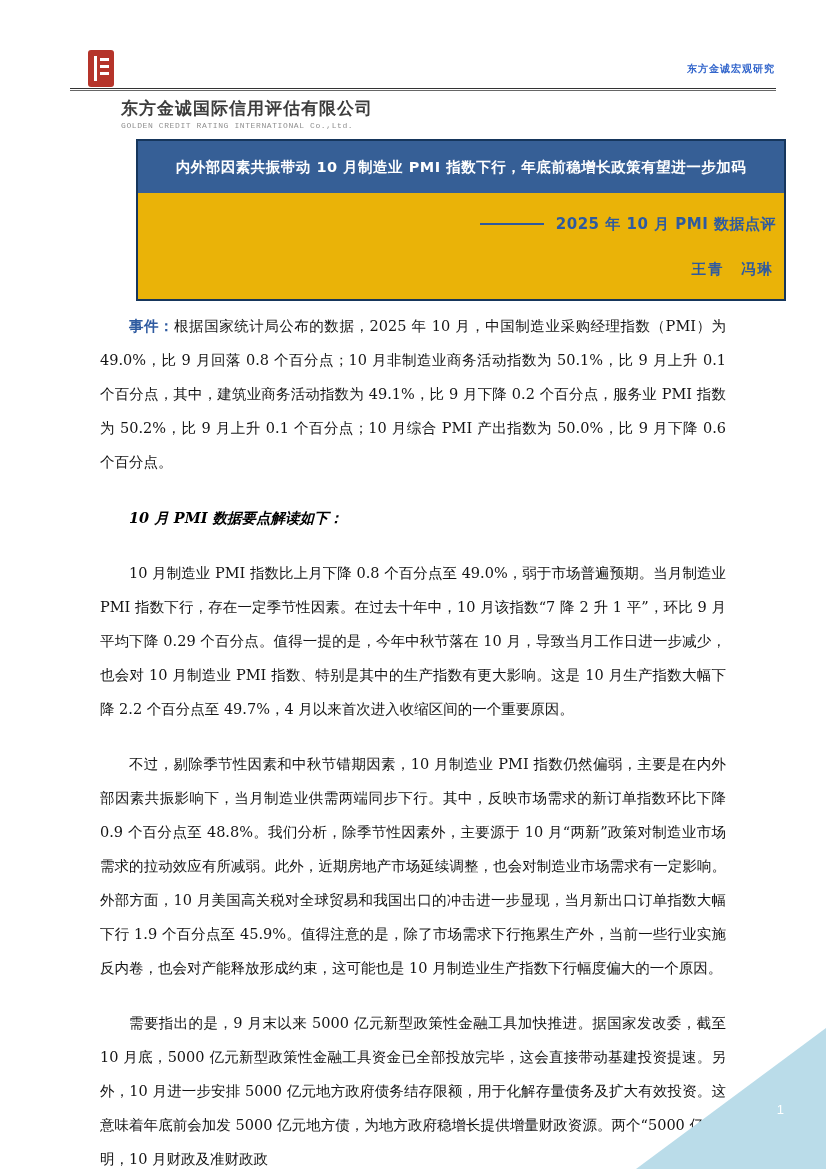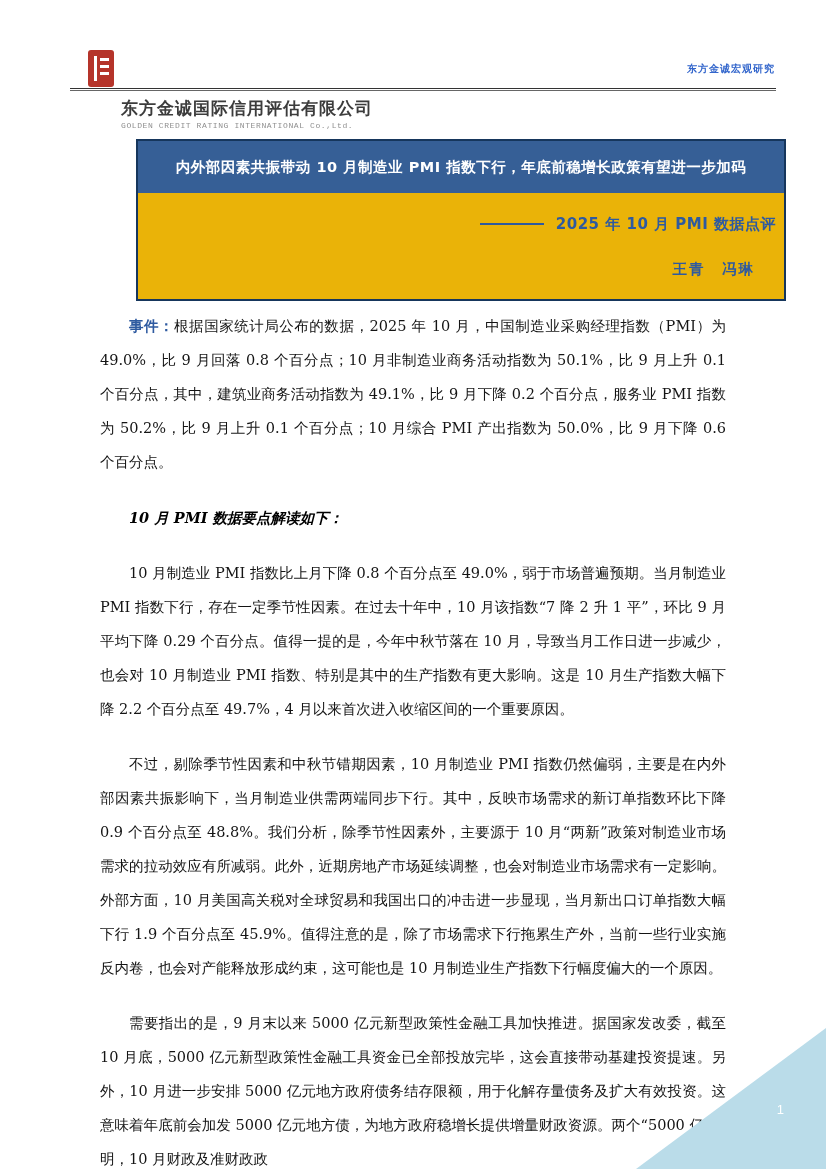--- a/index.html
+++ b/index.html
@@ -49,21 +49,21 @@
   .subtitle-row{
     text-align:right;padding-right:8px;margin-top:22px;
     font-family:"DejaVu Sans","Liberation Sans",sans-serif;
     color:#2e5aa0;font-weight:bold;font-size:15px;letter-spacing:0.5px;
   }
   .subtitle-dash{
     display:inline-block;width:64px;height:2px;background:#2e5aa0;
     vertical-align:4px;margin-right:12px;
   }
   .authors{
-    text-align:right;padding-right:29px;margin:26px 0 20px;
+    text-align:right;padding-right:10px;margin:26px 0 20px;
     font-family:"DejaVu Sans","Liberation Sans",sans-serif;
     color:#2e5aa0;font-weight:bold;font-size:14.5px;letter-spacing:2px;
   }
   
   .body-text{position:absolute;left:88px;top:297px;width:650px;}
   .body-text p{
     margin:12px;font-size:14.5px;line-height:34px;
     text-align:justify;text-indent:2em;color:#141414;
   }
   p.event{margin-top:12px;}

